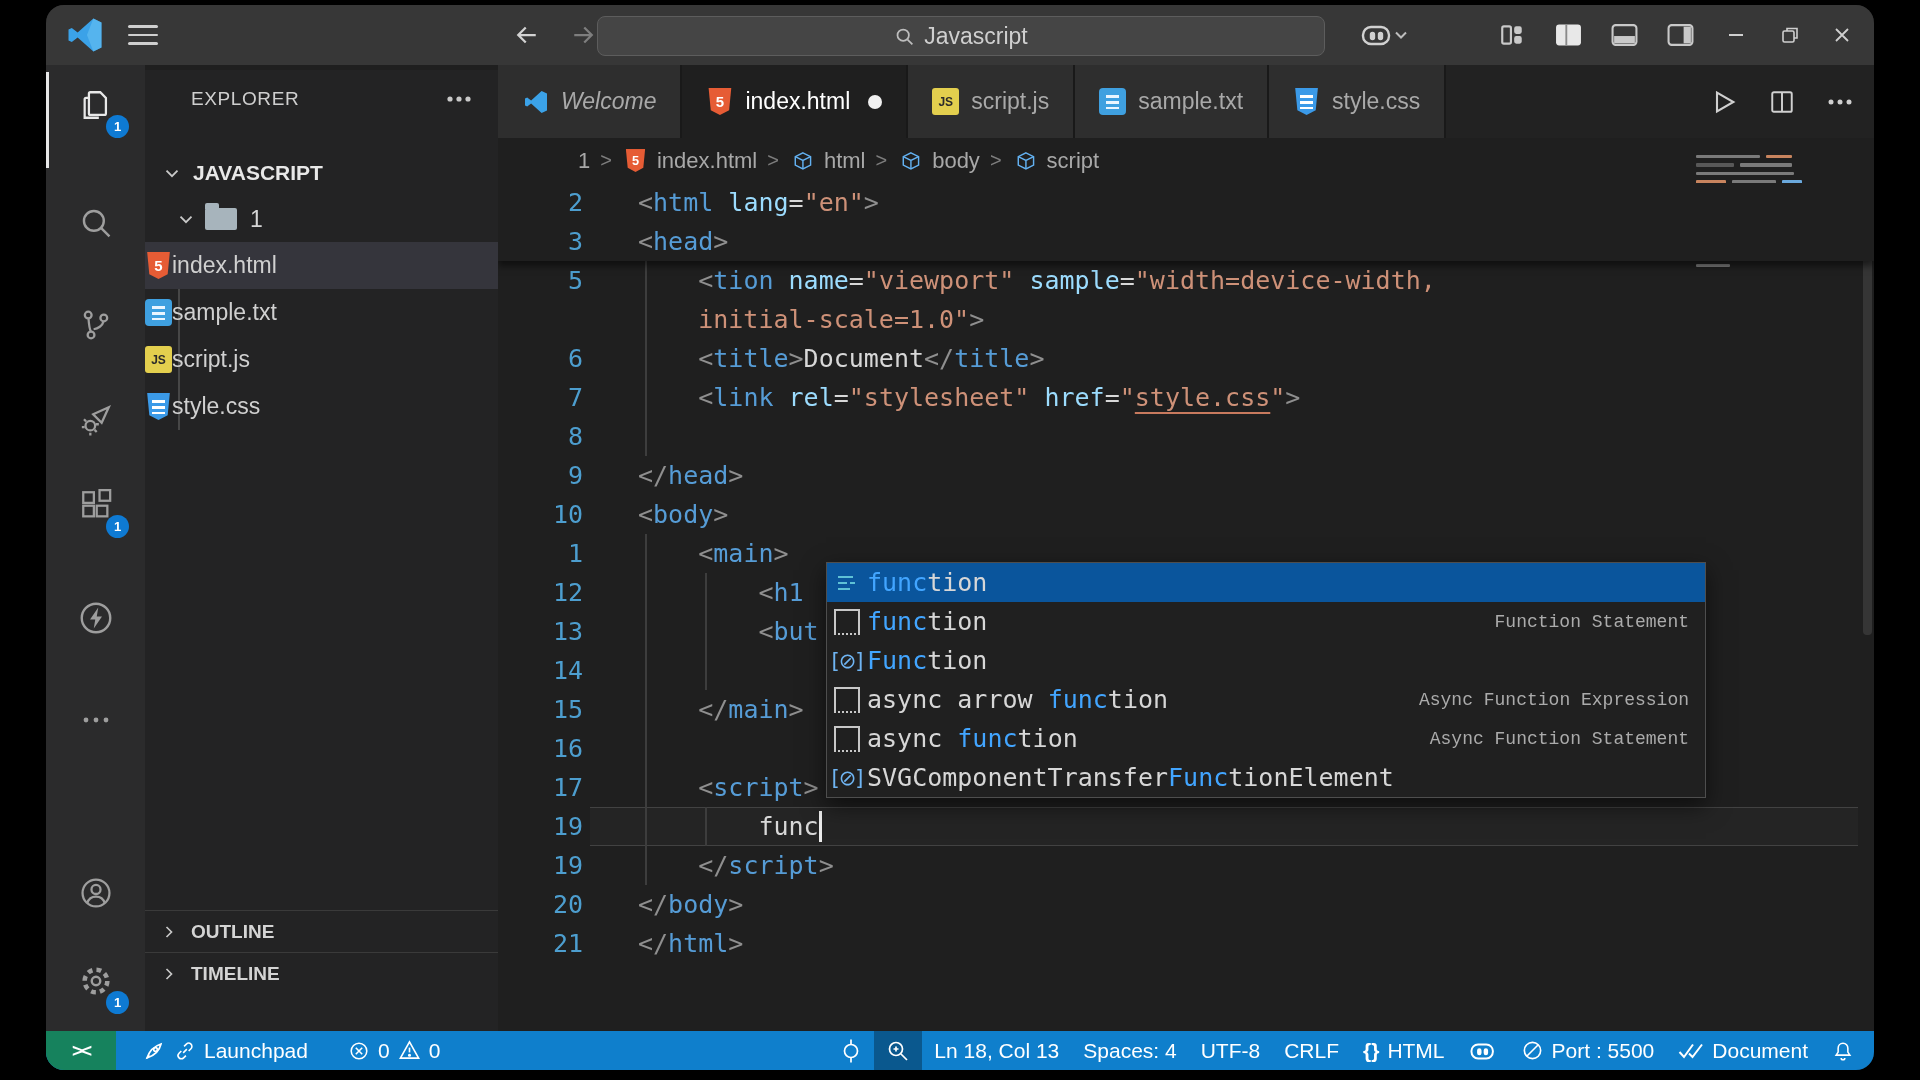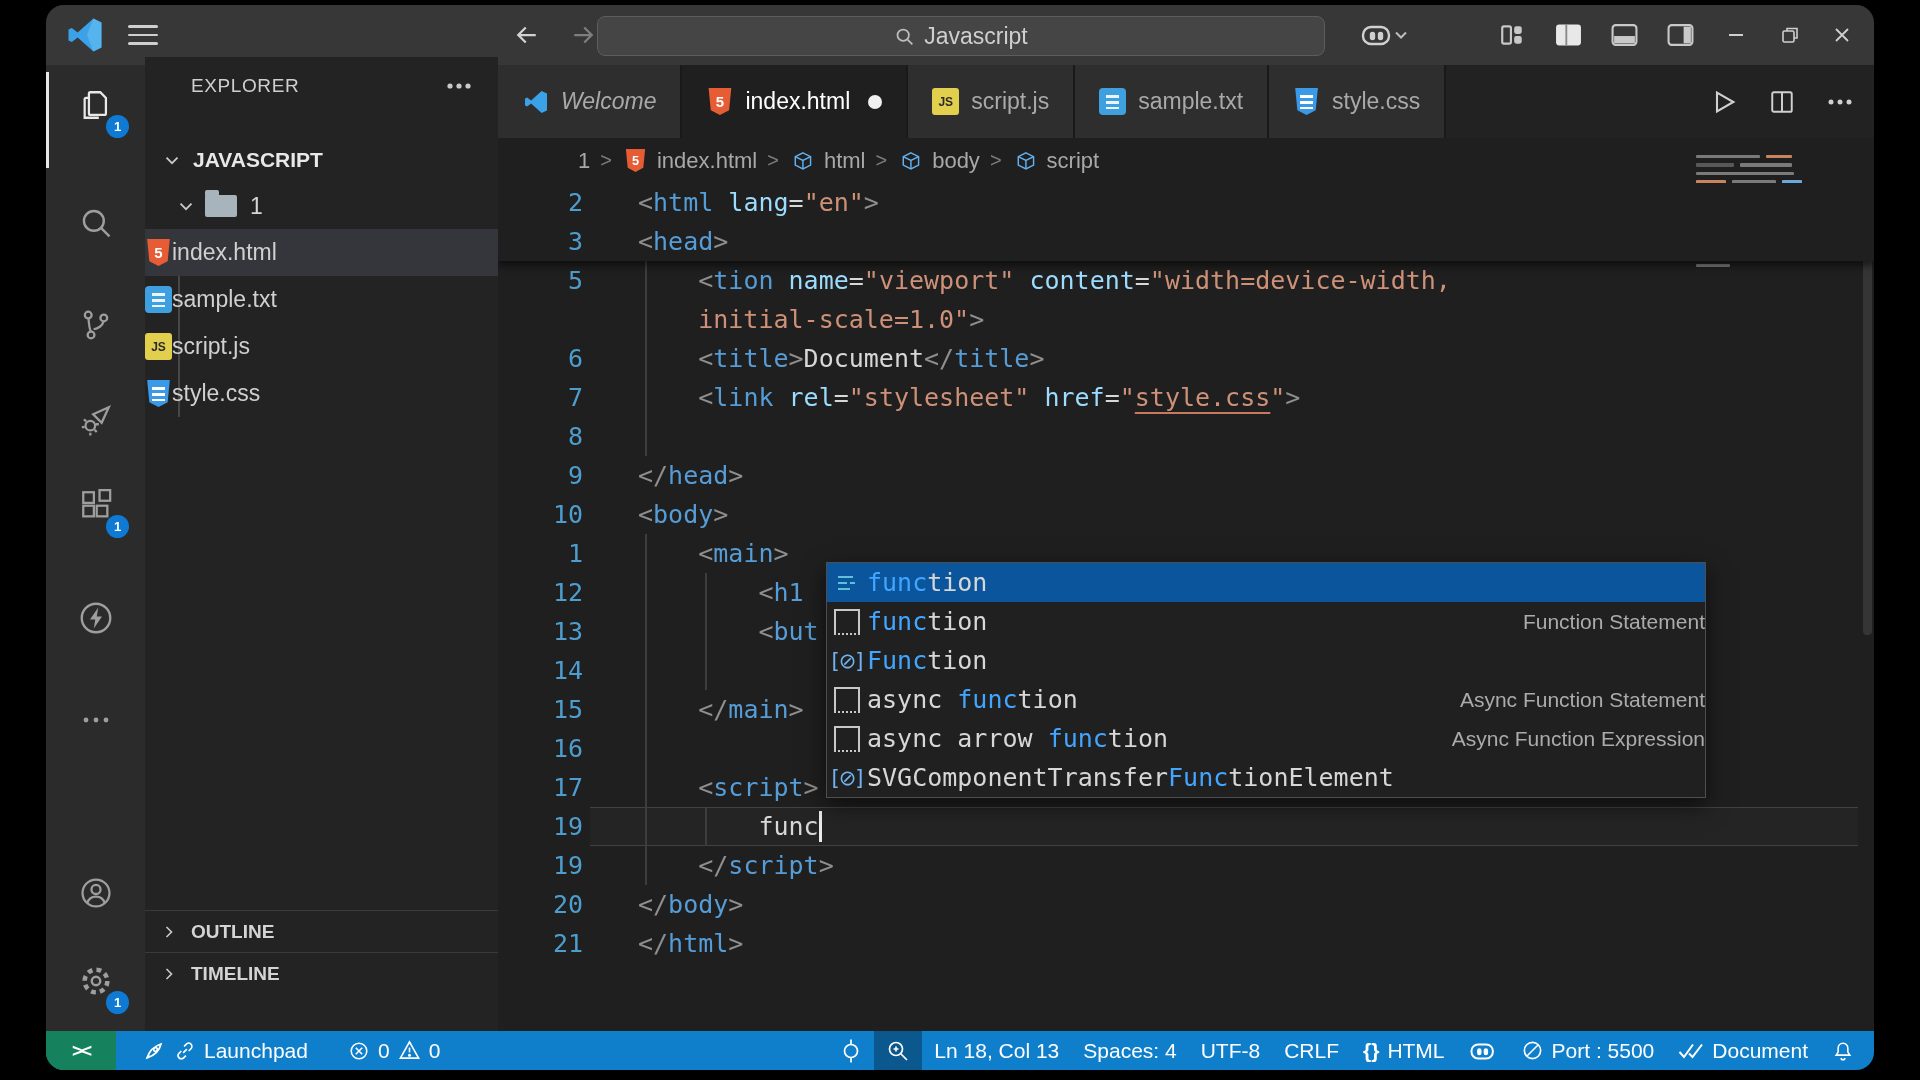--- a/index.html
+++ b/index.html
@@ -23,21 +23,21 @@
   svg{display:block;}
 
   
   .activitybar{position:absolute;left:0;top:60px;width:99px;bottom:39px;background:#2b2b2c;}
   .ab-item{position:absolute;left:0;width:99px;height:70px;display:flex;align-items:center;justify-content:center;cursor:pointer;}
   .ab-item .badge{position:absolute;right:16px;bottom:2px;width:23px;height:23px;border-radius:50%;
     background:#0e7ad3;color:#fff;font-size:13px;font-weight:700;display:flex;align-items:center;justify-content:center;}
   .ab-indicator{position:absolute;left:0;top:7px;width:3px;height:96px;background:#e7e7e7;}
 
   
-  .sidebar{position:absolute;left:99px;top:52px;width:353px;bottom:39px;background:#232324;}
+  .sidebar{position:absolute;left:99px;top:65px;width:353px;bottom:39px;background:#232324;}
   .sb-header{position:absolute;left:0;top:0;width:100%;height:58px;display:flex;align-items:center;}
   .sb-header .lbl{margin-left:46px;font-size:19px;letter-spacing:.6px;color:#cfcfcf;}
   .sb-dots{position:absolute;right:22px;top:17px;width:34px;height:24px;display:flex;align-items:center;justify-content:center;cursor:pointer;}
   .tree-row{position:absolute;left:0;width:100%;display:flex;align-items:center;cursor:pointer;color:#d6d6d6;}
   .tree-root{top:82px;height:42px;font-weight:700;font-size:21px;color:#e8e8e8;}
   .tree-folder{top:126px;height:46px;font-size:23px;}
   .tree-files{position:absolute;left:0;top:172px;width:100%;}
   .file-row{position:relative;height:47px;display:flex;align-items:center;font-size:23px;color:#d0d0d0;cursor:pointer;}
   .file-row.sel{background:#35353c;}
   .tree-guide{position:absolute;left:33px;top:172px;width:1.5px;height:188px;background:#474747;}
@@ -79,21 +79,21 @@
   .cursor{position:absolute;top:4px;width:2.5px;height:31px;background:#eaeaea;z-index:3;}
 
   
   .suggest{position:absolute;left:328px;top:379px;width:878px;background:#202020;
     border:1.5px solid #4e4e4e;z-index:6;box-shadow:0 8px 22px rgba(0,0,0,.55);}
   .sg-row{height:39px;display:flex;align-items:center;cursor:pointer;}
   .sg-row.sel{background:#0a559c;}
   .sg-ic{flex:0 0 40px;display:flex;align-items:center;justify-content:center;}
   .sg-label{color:#d7d7d7;font-family:"DejaVu Sans Mono",monospace;font-size:25px;white-space:pre;}
   .sg-label .m{color:#42a5ff;}
-  .sg-desc{margin-left:auto;color:#ababab;font-family:Liberation Sans, sans-serif;font-size:21px;}
+  .sg-desc{margin-left:auto;margin-right:16px;color:#ababab;font-family:Liberation Mono, monospace;font-size:18px;}
   .sg-snip{width:22px;height:22px;border:2px solid #c8c8c8;border-bottom:2px dotted #c8c8c8;}
   .sg-struct{color:#6fb4f2;font-size:21px;font-family:"DejaVu Sans",sans-serif;letter-spacing:-1px;}
 
   
   .minimap{position:absolute;right:14px;top:90px;width:164px;z-index:1;cursor:pointer;}
   .mm-row{display:flex;gap:6px;margin-bottom:5px;}
   .mm-seg{height:3.4px;border-radius:1px;}
   .mm-g{background:#7a7a7a}.mm-d{background:#585858}.mm-o{background:#c8845e}
   .mm-b{background:#6aa8dc}
   .scrollbar{position:absolute;right:2px;top:130px;width:9px;height:440px;background:rgba(255,255,255,.10);border-radius:4px;cursor:pointer;}
@@ -439,21 +439,21 @@
               <span class="lc"><span class="tk-p">&lt;</span><span class="tk-t">html</span><span class="tk-x"> </span><span class="tk-a">lang</span><span class="tk-x">=</span><span class="tk-s">"en"</span><span class="tk-p">&gt;</span></span>
             </div>
             <div class="row">
               <span class="ln">3</span>
               <span class="lc"><span class="tk-p">&lt;</span><span class="tk-t">head</span><span class="tk-p">&gt;</span></span>
             </div>
           </div>
         <div id="lines">
             <div class="row">
               <span class="ln">5</span>
-              <span class="lc"><span class="tk-x">    </span><span class="tk-p">&lt;</span><span class="tk-t">tion</span><span class="tk-x"> </span><span class="tk-a">name</span><span class="tk-x">=</span><span class="tk-s">"viewport"</span><span class="tk-x"> </span><span class="tk-a">content</span><span class="tk-x">=</span><span class="tk-s">"width=device-width,</span></span>
+              <span class="lc"><span class="tk-x">    </span><span class="tk-p">&lt;</span><span class="tk-t">tion</span><span class="tk-x"> </span><span class="tk-a">name</span><span class="tk-x">=</span><span class="tk-s">"viewport"</span><span class="tk-x"> </span><span class="tk-a">sample</span><span class="tk-x">=</span><span class="tk-s">"width=device-width,</span></span>
             </div>
             <div class="row">
               <span class="ln"></span>
               <span class="lc"><span class="tk-x">    </span><span class="tk-s">initial-scale=1.0"</span><span class="tk-p">&gt;</span></span>
             </div>
             <div class="row">
               <span class="ln">6</span>
               <span class="lc"><span class="tk-x">    </span><span class="tk-p">&lt;</span><span class="tk-t">title</span><span class="tk-p">&gt;</span><span class="tk-x">Document</span><span class="tk-p">&lt;/</span><span class="tk-t">title</span><span class="tk-p">&gt;</span></span>
             </div>
             <div class="row">
@@ -537,29 +537,29 @@
             <div class="sg-row">
               <span class="sg-ic">
                 <span class="sg-struct">[⊘]</span>
               </span>
               <span class="sg-label"><span></span><span class="m">Func</span><span>tion</span></span>
             </div>
             <div class="sg-row">
               <span class="sg-ic">
                 <span class="sg-snip"></span>
               </span>
-              <span class="sg-label"><span>async </span><span class="m">func</span><span>tion</span></span>
-              <span class="sg-desc">Async Function Statement</span>
+              <span class="sg-label"><span>async arrow </span><span class="m">func</span><span>tion</span></span>
+              <span class="sg-desc">Async Function Expression</span>
             </div>
             <div class="sg-row">
               <span class="sg-ic">
                 <span class="sg-snip"></span>
               </span>
-              <span class="sg-label"><span>async arrow </span><span class="m">func</span><span>tion</span></span>
-              <span class="sg-desc">Async Function Expression</span>
+              <span class="sg-label"><span>async </span><span class="m">func</span><span>tion</span></span>
+              <span class="sg-desc">Async Function Statement</span>
             </div>
             <div class="sg-row">
               <span class="sg-ic">
                 <span class="sg-struct">[⊘]</span>
               </span>
               <span class="sg-label"><span>SVGComponentTransfer</span><span class="m">Func</span><span>tionElement</span></span>
             </div>
           </div>
       </div>
 

